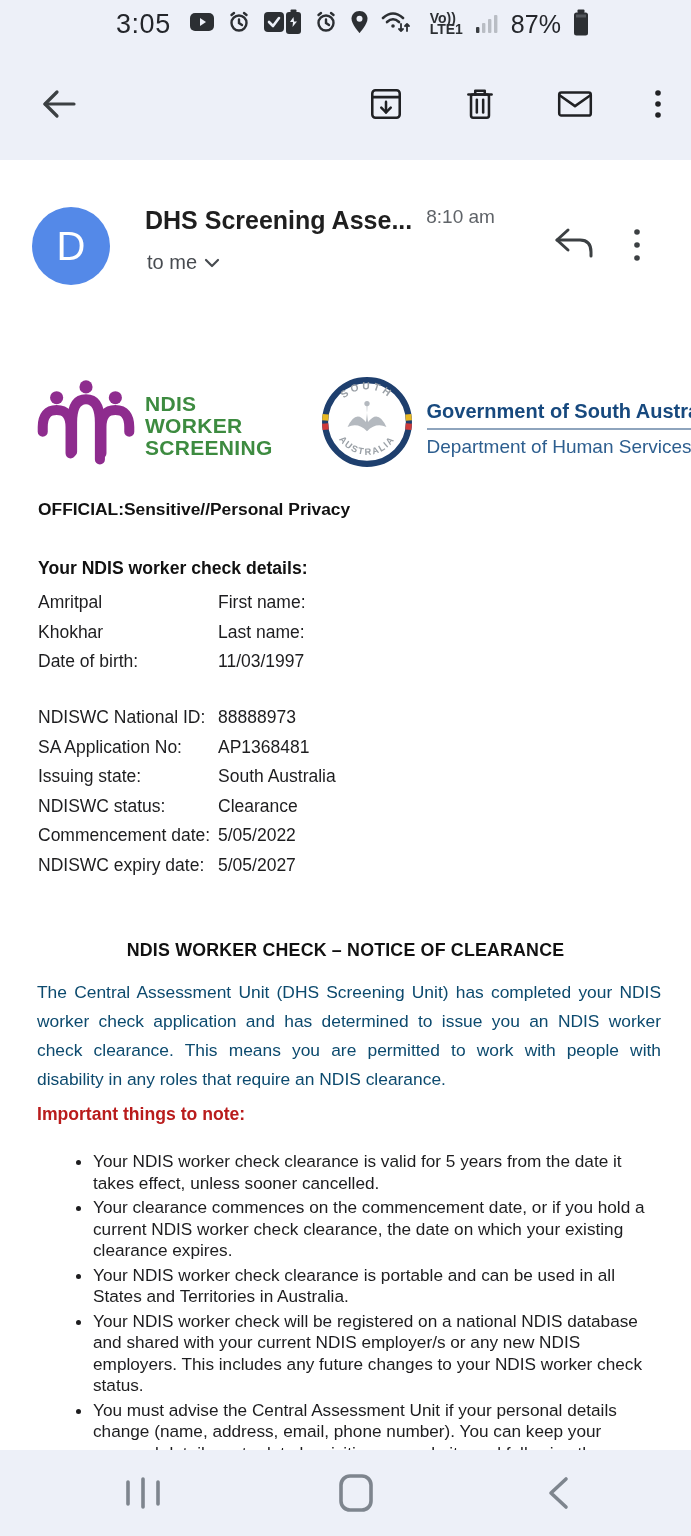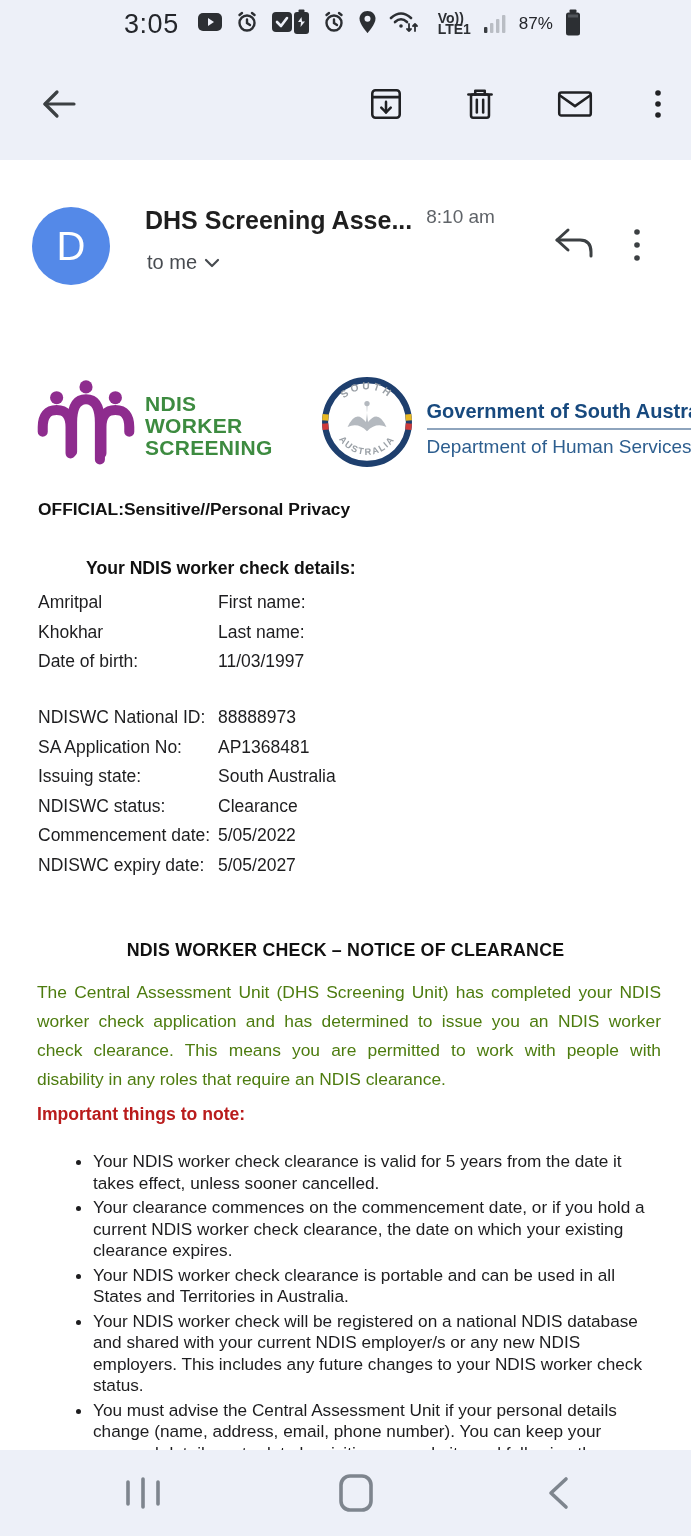--- a/index.html
+++ b/index.html
@@ -6,21 +6,21 @@
   html,body { background:#ffffff; }
   body { font-family:"Liberation Sans","DejaVu Sans",sans-serif; color:#1f1f1f; }
   .screen { position:relative; width:691px; height:1536px; background:#ffffff; overflow:hidden; margin:0 auto; }
 
   
   .status-bar { position:absolute; top:0; left:0; right:0; height:48px; background:#edf0f8;
     display:flex; align-items:center; justify-content:center; padding:0 22px 0 36px; }
   .sb-left, .sb-right { display:flex; align-items:center; gap:12px; }
   .sb-time { font-size:27px; font-weight:500; color:#24262b; letter-spacing:.5px; margin-right:6px; }
   .sb-net { display:flex; flex-direction:column; line-height:11px; font-size:14px; font-weight:700; color:#2c2f33;margin-left:7px; }
-  .sb-batt-pct { font-size:17px; color:#24262b; }
+  .sb-batt-pct { font-size:25px; color:#24262b; }
   .sicon { display:block; }
 
   
   .app-bar { position:absolute; top:48px; left:0; right:0; height:112px; background:#edf0f8;
     display:flex; align-items:center; justify-content:space-between; padding:0 22px 0 34px; }
   .ab-right { display:flex; align-items:center; gap:48px; }
   .icon-btn { background:none; border:none; padding:4px; cursor:pointer; display:flex; align-items:center; }
 
   
   .avatar { position:absolute; top:207px; left:32px; width:78px; height:78px; border-radius:50%;
@@ -39,29 +39,29 @@
   .ndis-logo { display:flex; align-items:center; gap:8px; width:250px; }
   .ndis-text { color:#3d8b40; font-weight:700; font-size:21px; line-height:22px; letter-spacing:.3px; }
   .sa-logo { display:flex; align-items:center; gap:14px; margin-left:48px; }
   .sa-text { padding-top:10px; }
   .sa-title { font-size:20px; font-weight:700; color:#17497e; white-space:nowrap; }
   .sa-rule { height:2px; background:#8ea4bd; margin:5px 0 6px 0; width:318px; }
   .sa-dept { font-size:19px; color:#2d5e8f; white-space:nowrap; }
 
   
   .classification { position:absolute; top:499px; left:38px; font-size:17.4px; font-weight:700; color:#111; }
-  .details-heading { position:absolute; top:558px; left:38px; font-size:17.6px; font-weight:700; color:#111;margin-left:48px; }
+  .details-heading { position:absolute; top:558px; left:38px; font-size:17.6px; font-weight:700; color:#111; }
   .rows { position:absolute; left:38px; width:420px; }
   .rows-1 { top:588px; }
   .rows-2 { top:703px; }
   .drow { display:grid; grid-template-columns:180px 1fr; font-size:17.5px; line-height:29.6px; color:#1d1d1f; }
   .notice-heading { position:absolute; top:940px; left:0; right:0; text-align:center;
     font-size:17.8px; font-weight:700; color:#111; letter-spacing:.2px; }
   .notice-body { position:absolute; top:978px; left:37px; width:624px; font-size:17.4px;
-    line-height:29px; text-align:justify; color:#4d7c0f; }
+    line-height:29px; text-align:justify; color:#0c4a6e; }
   .important-heading { position:absolute; top:1104px; left:37px; font-size:17.6px; font-weight:700; color:#b91c1c; }
   .bullets { position:absolute; top:1139px; left:37px; width:628px; }
   .bullets ul { margin:12px; padding-left:44px; }
   .bullets li { font-size:17.2px; line-height:21.5px; color:#1d1d1f; margin-bottom:3px; }
 
   
   .nav-bar { position:absolute; top:1450px; left:0; right:0; height:86px; background:#edf0f8;
     display:flex; align-items:center; justify-content:space-between; padding:0 120px; }
   .nav-btn { background:none; border:none; cursor:pointer; display:flex; align-items:center; }
 </style>

